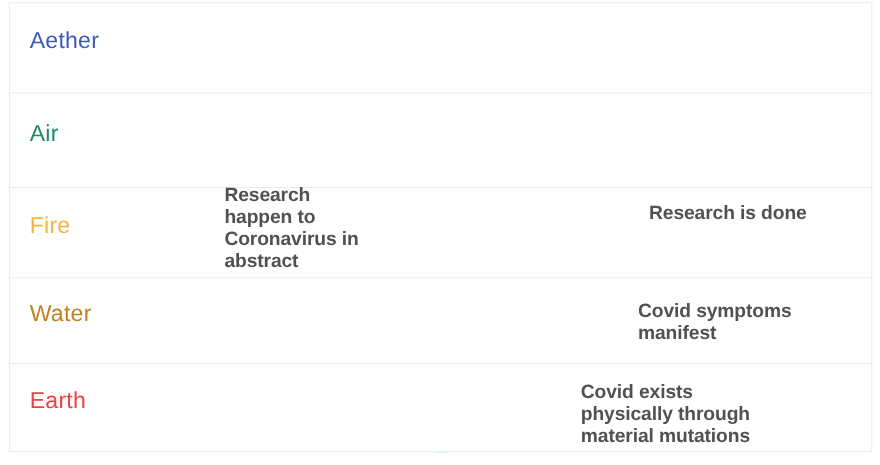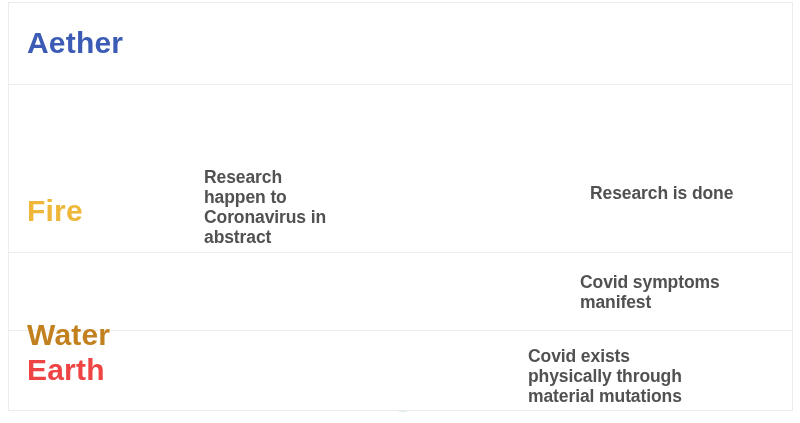--- a/index.html
+++ b/index.html
@@ -38,22 +38,22 @@
     width: 100%;
     box-sizing: border-box;
     border-bottom: 1px solid #ededed;
   }
   .grid-row.last { border-bottom: none; }
 
   
   .element-label {
     position: absolute;
     left: 18px;
-    font-size: 30px;
-    font-weight: 700;
+    font-size: 21px;
+    font-weight: 400;
     letter-spacing: 0.2px;
     white-space: nowrap;
   }
 
   
   .stage-text {
     position: absolute;
     color: #515151;
     font-size: 17.5px;
     font-weight: 700;
@@ -92,27 +92,30 @@
 
     <path d="M 470 27 L 492 42 L 478 53 Z" fill="#1fc95e"></path>
   </svg>
 
   <div id="table-frame">
 
     <div class="grid-row" style="top:0px;height:82px;">
       <div class="element-label" style="color:#3b5bb5;top:23px;">Aether</div>
     </div>
 
+    <div class="grid-row" style="top:82px;height:86px;">
+      <div class="element-label" style="color:#1f8a5f;top:25px;">Air</div>
+    </div>
 
     <div class="grid-row" style="top:168px;height:82px;">
       <div class="element-label" style="color:#efb73a;top:23px;">Fire</div>
     </div>
 
     <div class="grid-row" style="top:250px;height:78px;">
-      <div class="element-label" style="color:#c3801f;top:21px;margin-top:44px;">Water</div>
+      <div class="element-label" style="color:#c3801f;top:21px;">Water</div>
     </div>
 
     <div class="grid-row last" style="top:328px;height:79px;">
       <div class="element-label" style="color:#ef4444;top:22px;">Earth</div>
     </div>
 
   </div>
 
 
 

